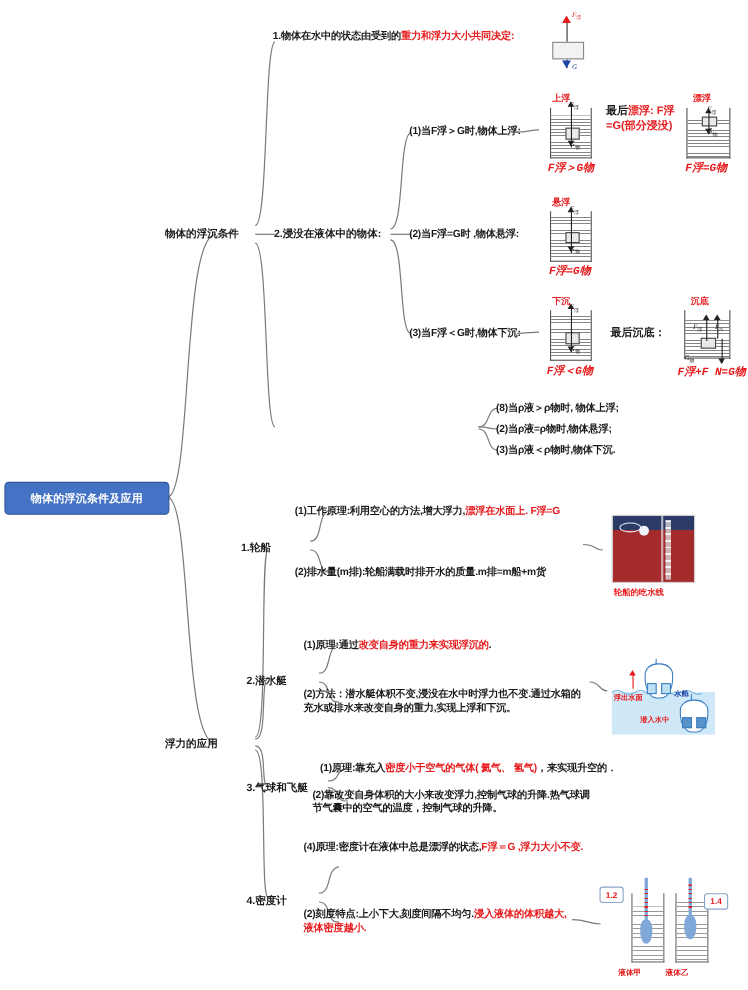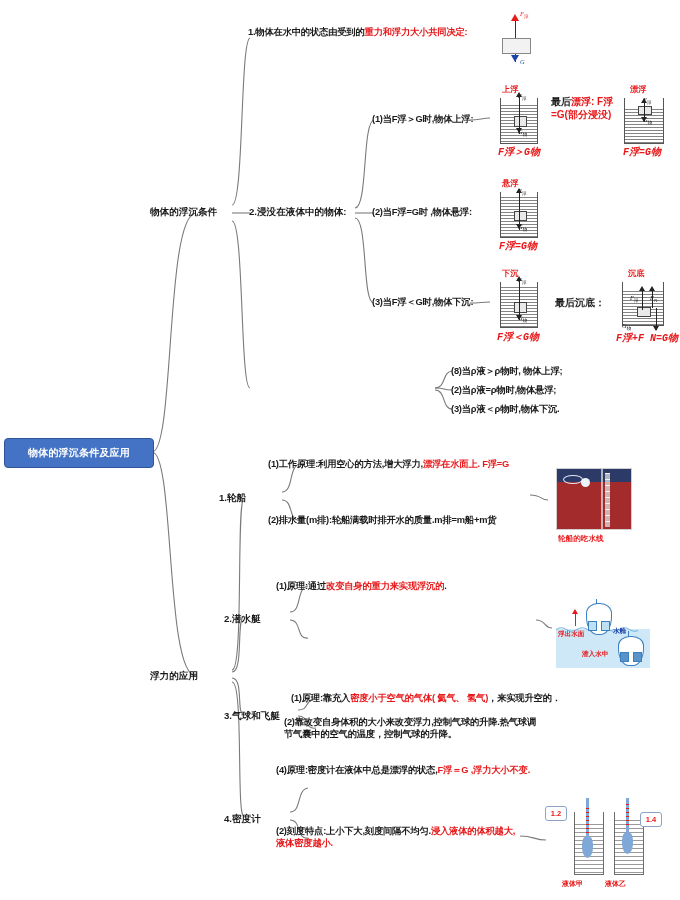--- a/index.html
+++ b/index.html
@@ -234,20 +234,23 @@
       </div>
       <div style="position:absolute;left:44px;top:0;width:1.5px;height:100%;background:#e7e7e7;opacity:.7;"></div>
     </div>
   </div>
   <div class="smallcapt" style="left:558px;top:534px;">轮船的吃水线</div>
 
   <div class="lbl" style="left:224px;top:613px;">2.潜水艇</div>
   <div class="txt" style="left:276px;top:580px;">
     <span>(1)原理:通过</span><span class="red">改变自身的重力来实现浮沉的</span><span>.</span>
   </div>
+  <div class="txt wrap" style="left:276px;top:625px;width:258px;">
+    <span>(2)方法：潜水艇体积不变,浸没在水中时浮力也不变.通过水箱的充水或排水来改变自身的重力,实现上浮和下沉。</span>
+  </div>
 
   <div class="photo" style="left:556px;top:598px;width:94px;height:70px;overflow:hidden;">
     <div class="subimg">
       <div class="seawater"></div>
       <svg class="wave" style="top:28px;" viewBox="0 0 94 8" preserveAspectRatio="none">
         <path d="M0,4 Q6,0 12,4 T24,4 T36,4 T48,4 T60,4 T72,4 T84,4 T96,4" fill="none" stroke="#5aa6dd" stroke-width="1"></path>
       </svg>
       <div class="subbody" style="left:30px;top:5px;width:24px;height:30px;">
         <div class="subtank" style="left:1px;bottom:3px;width:7px;height:8px;"></div>
         <div class="subtank" style="right:1px;bottom:3px;width:7px;height:8px;"></div>

